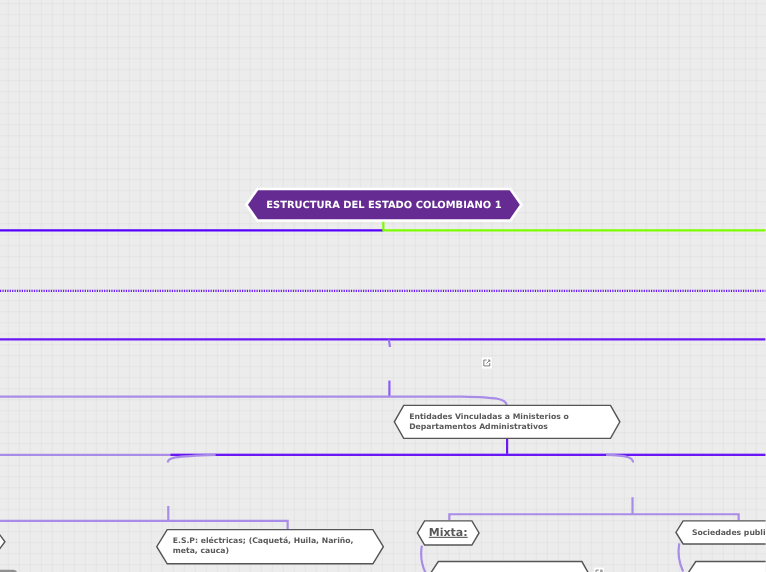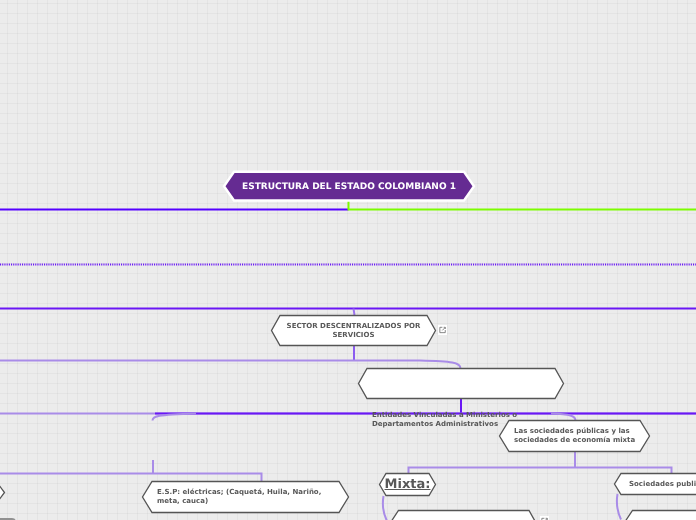--- a/index.html
+++ b/index.html
@@ -58,71 +58,57 @@
     <path d="M617.5 494 C616 503 617 511 621 519.5" stroke="#A98CE8" stroke-width="2" fill="none"></path>
   </svg>
 
   <div class="node center" style="left:222px;top:170px;width:254px;height:34px;">
     <svg class="hx" width="254" height="34" viewBox="0 0 254 34">
       <path d="M12 1.8 H242 L252 16.2 L242 30.5 H12 L2 16.2 Z" fill="#652B92" stroke="#FFFFFF" stroke-width="2.4"></path>
     </svg>
     <div class="txt" style="color:#ffffff;font-size:9px;">ESTRUCTURA DEL ESTADO COLOMBIANO 1</div>
   </div>
 
-  <div class="node center" style="left:270px;top:314px;width:167px;height:33px;">
-    <svg class="hx" width="167" height="33" viewBox="0 0 167 33">
-      <path d="M10 1.5 H157 L165.5 16.5 L157 31.5 H10 L1.5 16.5 Z" fill="#FFFFFF" stroke="#555555" stroke-width="1.3"></path>
-    </svg>
-    <div class="txt" style="font-size:7px;">SECTOR DESCENTRALIZADOS POR
-SERVICIOS</div>
-  </div>
   <svg class="ext" style="left:437.5px;top:325px;background:#fff;" width="9.5" height="10" viewBox="0 0 38 40">
     <g stroke="#6a6a6a" stroke-width="3.2" fill="none" stroke-linecap="butt">
       <path d="M17.4 9.2 H7.4 V30.6 H29.0 V20.2"></path>
       <path d="M22.6 9.2 H29.2 V16.0"></path>
       <path d="M17.2 21.6 L28.4 10.4"></path>
     </g>
   </svg>
 
   <div class="node" style="left:357px;top:367px;width:208px;height:33px;">
     <svg class="hx" width="208" height="33" viewBox="0 0 208 33">
       <path d="M10 1.5 H198 L206.5 16.5 L198 31.5 H10 L1.5 16.5 Z" fill="#FFFFFF" stroke="#555555" stroke-width="1.3"></path>
     </svg>
-    <div class="txt" style="font-size:7px;padding-left:15px;margin-top:36px;">Entidades Vinculadas a Ministerios o
+    <div class="txt" style="font-size:7px;padding-left:15px;">Entidades Vinculadas a Ministerios o
 Departamentos Administrativos</div>
   </div>
 
 
-  <div class="node" style="left:498px;top:419px;width:153px;height:34px;">
-    <svg class="hx" width="153" height="34" viewBox="0 0 153 34">
-      <path d="M11 1.5 H142 L151.5 17 L142 32.5 H11 L1.5 17 Z" fill="#FFFFFF" stroke="#555555" stroke-width="1.3"></path>
-    </svg>
-    <div class="txt" style="font-size:7px;padding-left:16px;">Las sociedades públicas y las
-sociedades de economía mixta</div>
-  </div>
 
   <div class="node" style="left:-150px;top:481px;width:156px;height:23px;">
     <svg class="hx" width="156" height="23" viewBox="0 0 156 23">
       <path d="M11 1.5 H147 L154.5 11.5 L147 21.5 H11 L1.5 11.5 Z" fill="#FFFFFF" stroke="#555555" stroke-width="1.3"></path>
     </svg>
   </div>
 
   <div class="node" style="left:141px;top:480px;width:209px;height:34px;">
     <svg class="hx" width="209" height="34" viewBox="0 0 209 34">
       <path d="M11 1.5 H198 L207.5 17 L198 32.5 H11 L1.5 17 Z" fill="#FFFFFF" stroke="#555555" stroke-width="1.3"></path>
     </svg>
     <div class="txt" style="font-size:7px;padding-left:16px;">E.S.P: eléctricas; (Caquetá, Huila, Nariño,
 meta, cauca)</div>
   </div>
 
   <div class="node center" style="left:378px;top:472px;width:59px;height:25px;">
     <svg class="hx" width="59" height="25" viewBox="0 0 59 25">
       <path d="M8 1.5 H51 L57.5 12.5 L51 23.5 H8 L1.5 12.5 Z" fill="#FFFFFF" stroke="#555555" stroke-width="1.3"></path>
     </svg>
-    <div class="txt" style="font-size:13px;text-decoration:underline;">Mixta:</div>
+    <div class="txt" style="font-size:10px;text-decoration:underline;">Mixta:</div>
   </div>
 
   <div class="node" style="left:613px;top:472px;width:160px;height:24px;">
     <svg class="hx" width="160" height="24" viewBox="0 0 160 24">
       <path d="M8 1.5 H152 L158.5 12 L152 22.5 H8 L1.5 12 Z" fill="#FFFFFF" stroke="#555555" stroke-width="1.3"></path>
     </svg>
     <div class="txt" style="font-size:7px;padding-left:16px;">Sociedades publi</div>
   </div>
 
   <div style="position:absolute;left:-4px;top:517.5px;width:20px;height:8px;background:#919191;border-radius:4px;"></div>

